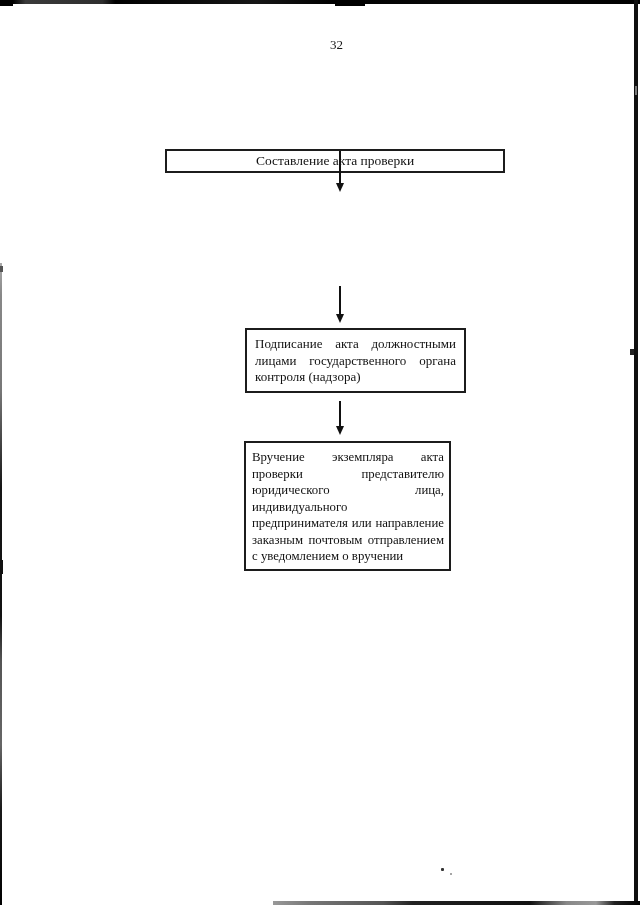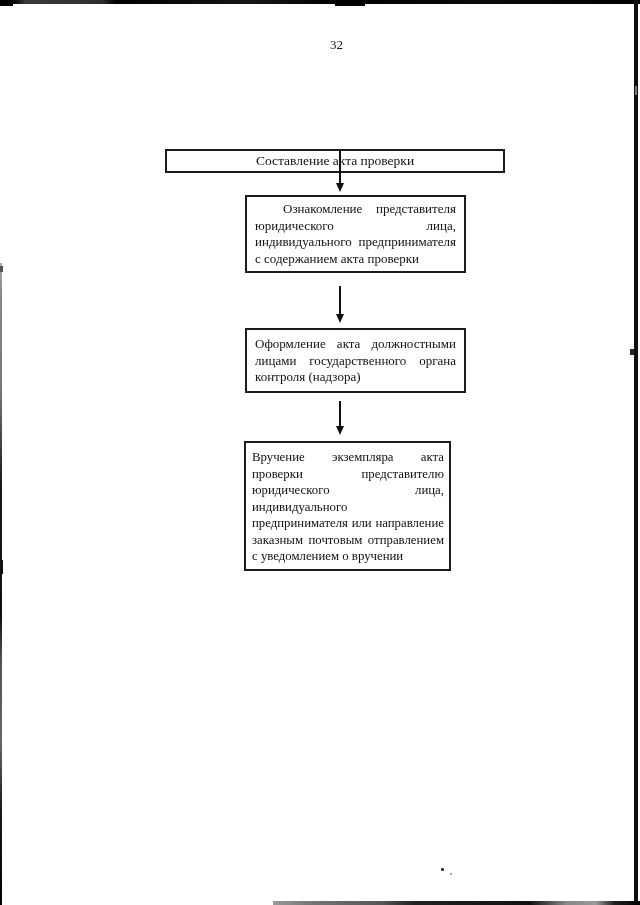--- a/index.html
+++ b/index.html
@@ -185,31 +185,28 @@
 
   <div class="flow-box flow-box-1">
     <p class="flow-text">Составление акта проверки</p>
   </div>
 
   <div class="flow-arrow flow-arrow-1">
     <div class="arrow-line"></div>
     <div class="arrow-head"></div>
   </div>
 
-  <div class="flow-box flow-box-2">
-    <p class="flow-text">Ознакомление представителя юридического лица, индивидуального предпринимателя с содержанием акта проверки</p>
-  </div>
 
   <div class="flow-arrow flow-arrow-2">
     <div class="arrow-line"></div>
     <div class="arrow-head"></div>
   </div>
 
   <div class="flow-box flow-box-3">
-    <p class="flow-text">Оформление акта должностными лицами государственного органа контроля (надзора)</p>
+    <p class="flow-text">Подписание акта должностными лицами государственного органа контроля (надзора)</p>
   </div>
 
   <div class="flow-arrow flow-arrow-3">
     <div class="arrow-line"></div>
     <div class="arrow-head"></div>
   </div>
 
   <div class="flow-box flow-box-4">
     <p class="flow-text">Вручение экземпляра акта проверки представителю юридического лица, индивидуального предпринимателя или направление заказным почтовым отправлением с уведомлением о вручении</p>
   </div>

